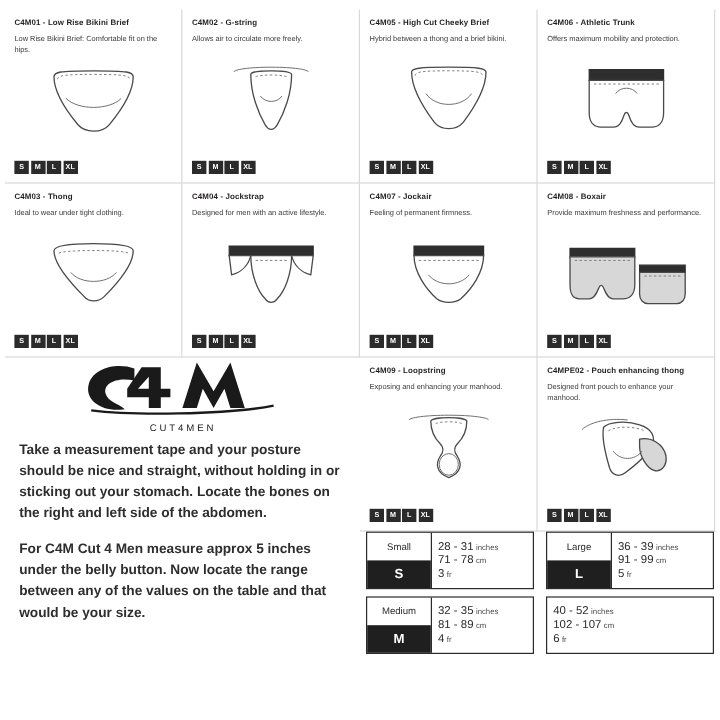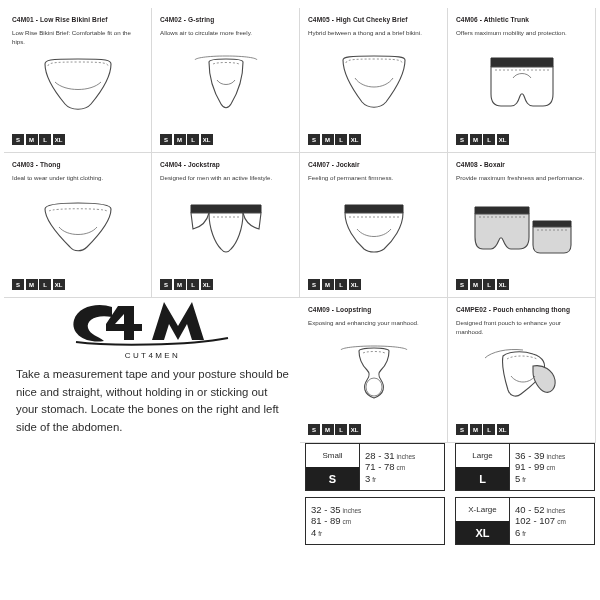--- a/index.html
+++ b/index.html
@@ -84,20 +84,21 @@
     font-size: 8px;
     letter-spacing: 2.4px;
     color: #222;
     margin-top: 1px;
   }
   .instr {
     font-size: 11.4px;
     line-height: 1.55;
     color: #2d2d2d;
     padding: 0 6px;
+    font-weight: bold;
   }
   .instr p + p { margin-top: 12px; }
 
   
   .waist {
     position: absolute;
     left: 305px; top: 443px;
     width: 290px;
   }
   .waist h2 {
@@ -364,20 +365,21 @@
       <svg width="170" height="46" viewBox="0 0 170 46">
         <path d="M44 7 C30 2 10 6 6 20 C2 34 18 44 36 41 C30 36 22 35 20 28 C18 20 28 14 44 17 Z" fill="#1a1a1a"></path>
         <path d="M50 6 L66 6 L66 24 L74 24 L74 31 L66 31 L66 40 L56 40 L56 31 L38 31 L38 24 Z M56 14 L47 24 L56 24 Z" fill="#1a1a1a"></path>
         <path d="M84 40 L96 2 L110 26 L124 2 L136 40 L124 40 L119 24 L110 40 L101 24 L96 40 Z" fill="#1a1a1a"></path>
         <path d="M8 42 C40 46 120 46 160 38" fill="none" stroke="#1a1a1a" stroke-width="2"></path>
       </svg>
       <div class="logo-sub">CUT4MEN</div>
     </div>
     <div class="instr">
       <p>Take a measurement tape and your posture should be nice and straight, without holding in or sticking out your stomach. Locate the bones on the right and left side of the abdomen.</p>
+      <p>For C4M Cut 4 Men measure approx 5 inches under the belly button. Now locate the range between any of the values on the table and that would be your size.</p>
     </div>
   </div>
 
   <div class="waist">
     <div class="size-table">
 
       <div class="size-row">
         <div class="size-label">
           <div class="lname">Small</div>
           <div class="labbr">S</div>
@@ -395,32 +397,32 @@
           <div class="labbr">L</div>
         </div>
         <div class="size-vals">
           <div><span>36 - 39</span><span class="unit">inches</span></div>
           <div><span>91 - 99</span><span class="unit">cm</span></div>
           <div><span>5</span><span class="unit">fr</span></div>
         </div>
       </div>
 
       <div class="size-row">
+        <div class="size-label">
+          <div class="lname">Medium</div>
+          <div class="labbr">M</div>
+        </div>
         <div class="size-vals">
           <div><span>32 - 35</span><span class="unit">inches</span></div>
           <div><span>81 - 89</span><span class="unit">cm</span></div>
           <div><span>4</span><span class="unit">fr</span></div>
         </div>
       </div>
 
       <div class="size-row">
-        <div class="size-label">
-          <div class="lname">X-Large</div>
-          <div class="labbr">XL</div>
-        </div>
         <div class="size-vals">
           <div><span>40 - 52</span><span class="unit">inches</span></div>
           <div><span>102 - 107</span><span class="unit">cm</span></div>
           <div><span>6</span><span class="unit">fr</span></div>
         </div>
       </div>
 
     </div>
   </div>
 

